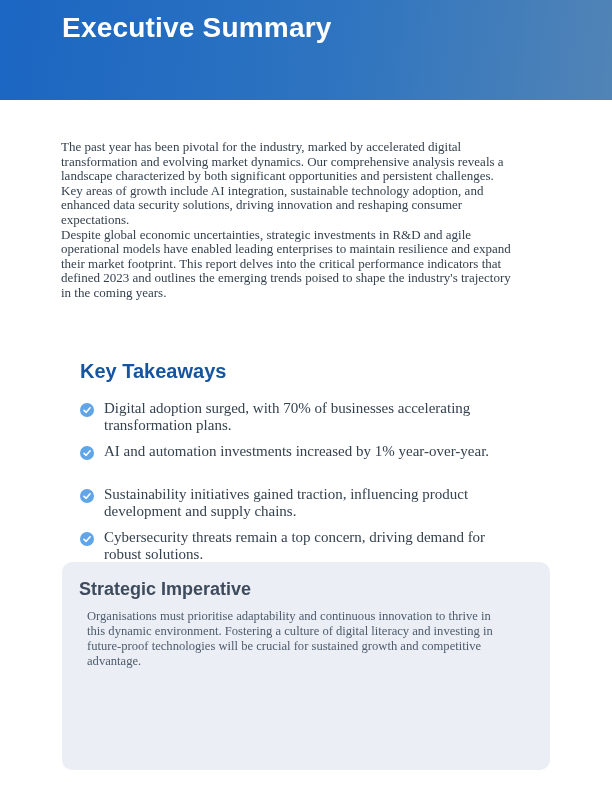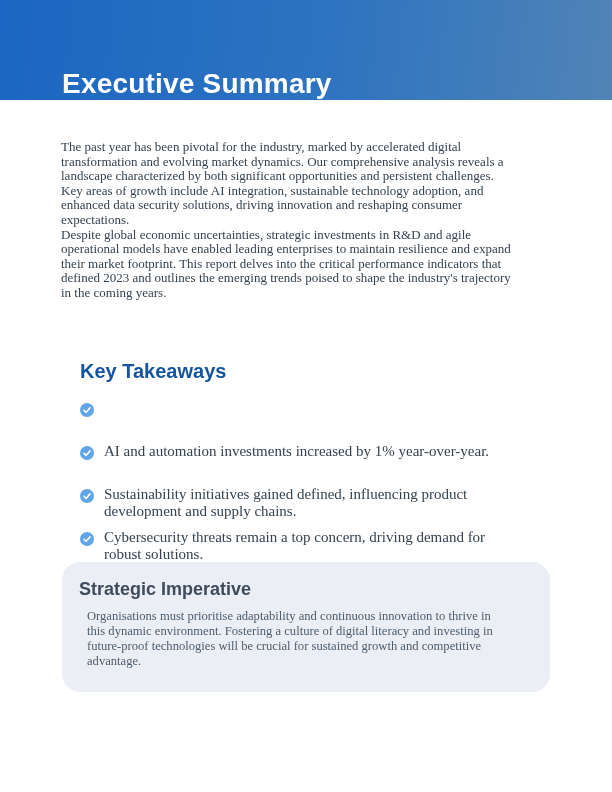--- a/index.html
+++ b/index.html
@@ -12,21 +12,21 @@
     height: 792px;
     background: #ffffff;
     overflow: hidden;
   }
 
   
   .header {
     height: 100px;
     background: linear-gradient(97deg, #1b66c2 0%, #2e74c0 55%, #5184b6 100%);
     display: flex;
-    align-items: flex-end;
+    align-items: flex-start;
     padding: 12px 8px 0 62px;
   }
   .header h1 {
     font-family: "Liberation Sans", sans-serif;
     font-weight: 700;
     font-size: 28px;
     color: #ffffff;
     letter-spacing: 0.2px;
   }
 
@@ -69,23 +69,23 @@
     font-size: 15px;
     line-height: 17px;
     color: #35424f;
     white-space: pre;
   }
 
   
   .card {
     margin: -1px 0 0 1px;
     width: 488px;
-    height: 130px;
+    height: 208px;
     background: #ebeef4;
-    border-radius: 18px;
+    border-radius: 10px;
     padding: 17px 20px 16px 17px;
   }
   .card h3 {
     font-family: "Liberation Sans", sans-serif;
     font-weight: 700;
     font-size: 18px;
     line-height: 21px;
     color: #3e4b5c;
   }
   .card p {
@@ -125,38 +125,40 @@
     <h2 class="kt-heading">Key Takeaways</h2>
 
     <ul class="kt-list">
       <li class="kt-item">
         <span class="check">
           <svg width="14" height="14" viewBox="0 0 14 14">
               <circle cx="7" cy="7" r="7" fill="#60a5e8"></circle>
               <polyline points="4,7.3 6.2,9.3 10.1,4.8" fill="none" stroke="#ffffff" stroke-width="1.6" stroke-linecap="round" stroke-linejoin="round"></polyline>
             </svg>
         </span>
+        <span class="kt-text">Digital adoption surged, with 70% of businesses accelerating
+transformation plans.</span>
       </li>
       <li class="kt-item">
         <span class="check">
           <svg width="14" height="14" viewBox="0 0 14 14">
               <circle cx="7" cy="7" r="7" fill="#60a5e8"></circle>
               <polyline points="4,7.3 6.2,9.3 10.1,4.8" fill="none" stroke="#ffffff" stroke-width="1.6" stroke-linecap="round" stroke-linejoin="round"></polyline>
             </svg>
         </span>
         <span class="kt-text">AI and automation investments increased by 1% year-over-year.</span>
       </li>
       <li class="kt-item">
         <span class="check">
           <svg width="14" height="14" viewBox="0 0 14 14">
               <circle cx="7" cy="7" r="7" fill="#60a5e8"></circle>
               <polyline points="4,7.3 6.2,9.3 10.1,4.8" fill="none" stroke="#ffffff" stroke-width="1.6" stroke-linecap="round" stroke-linejoin="round"></polyline>
             </svg>
         </span>
-        <span class="kt-text">Sustainability initiatives gained defined, influencing product
+        <span class="kt-text">Sustainability initiatives gained traction, influencing product
 development and supply chains.</span>
       </li>
       <li class="kt-item">
         <span class="check">
           <svg width="14" height="14" viewBox="0 0 14 14">
               <circle cx="7" cy="7" r="7" fill="#60a5e8"></circle>
               <polyline points="4,7.3 6.2,9.3 10.1,4.8" fill="none" stroke="#ffffff" stroke-width="1.6" stroke-linecap="round" stroke-linejoin="round"></polyline>
             </svg>
         </span>
         <span class="kt-text">Cybersecurity threats remain a top concern, driving demand for

